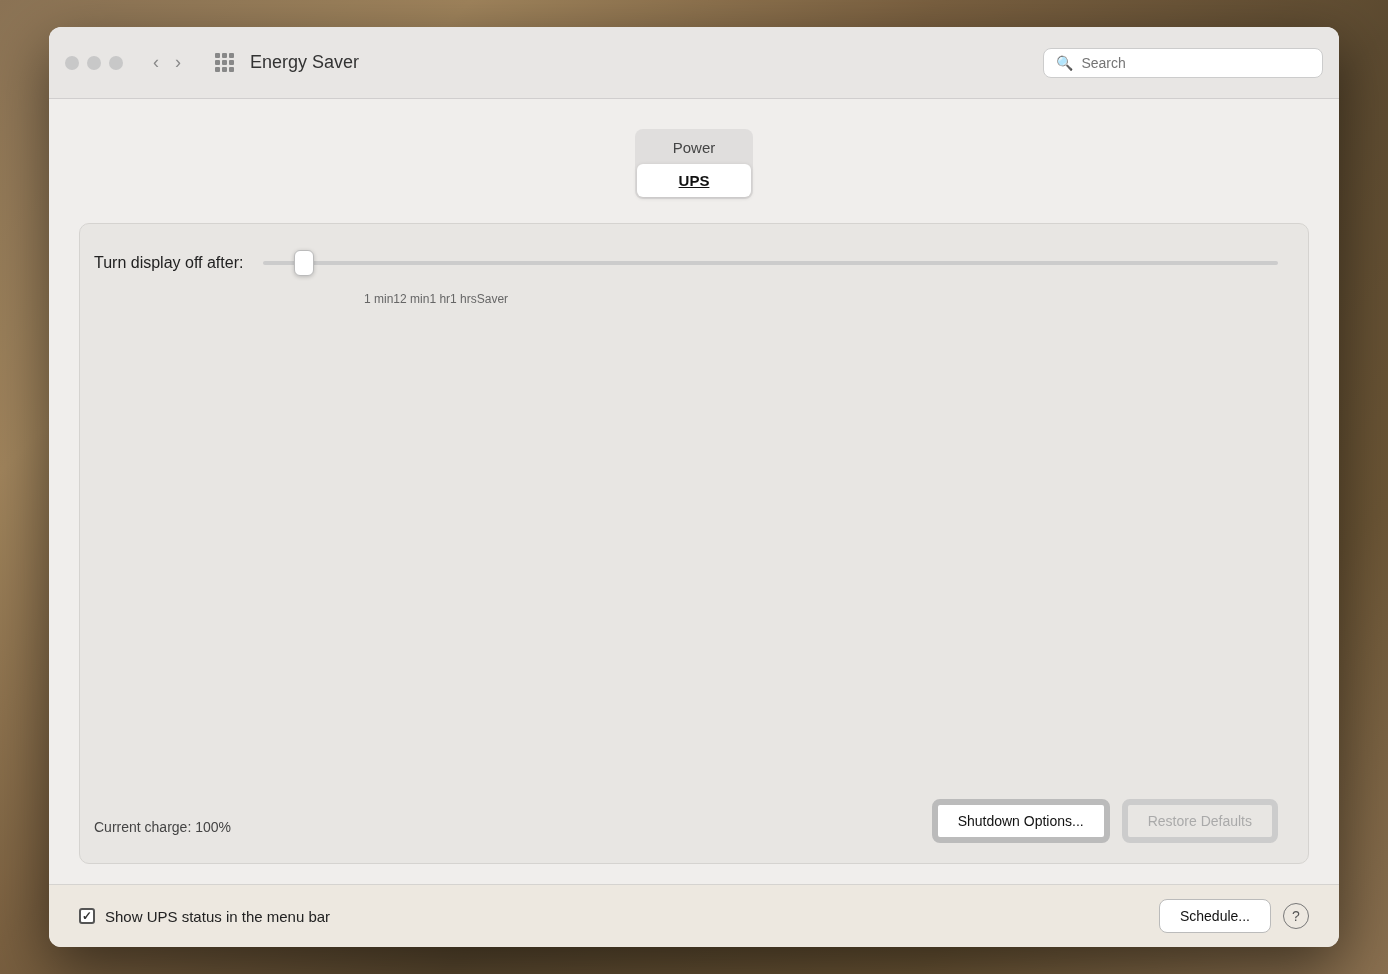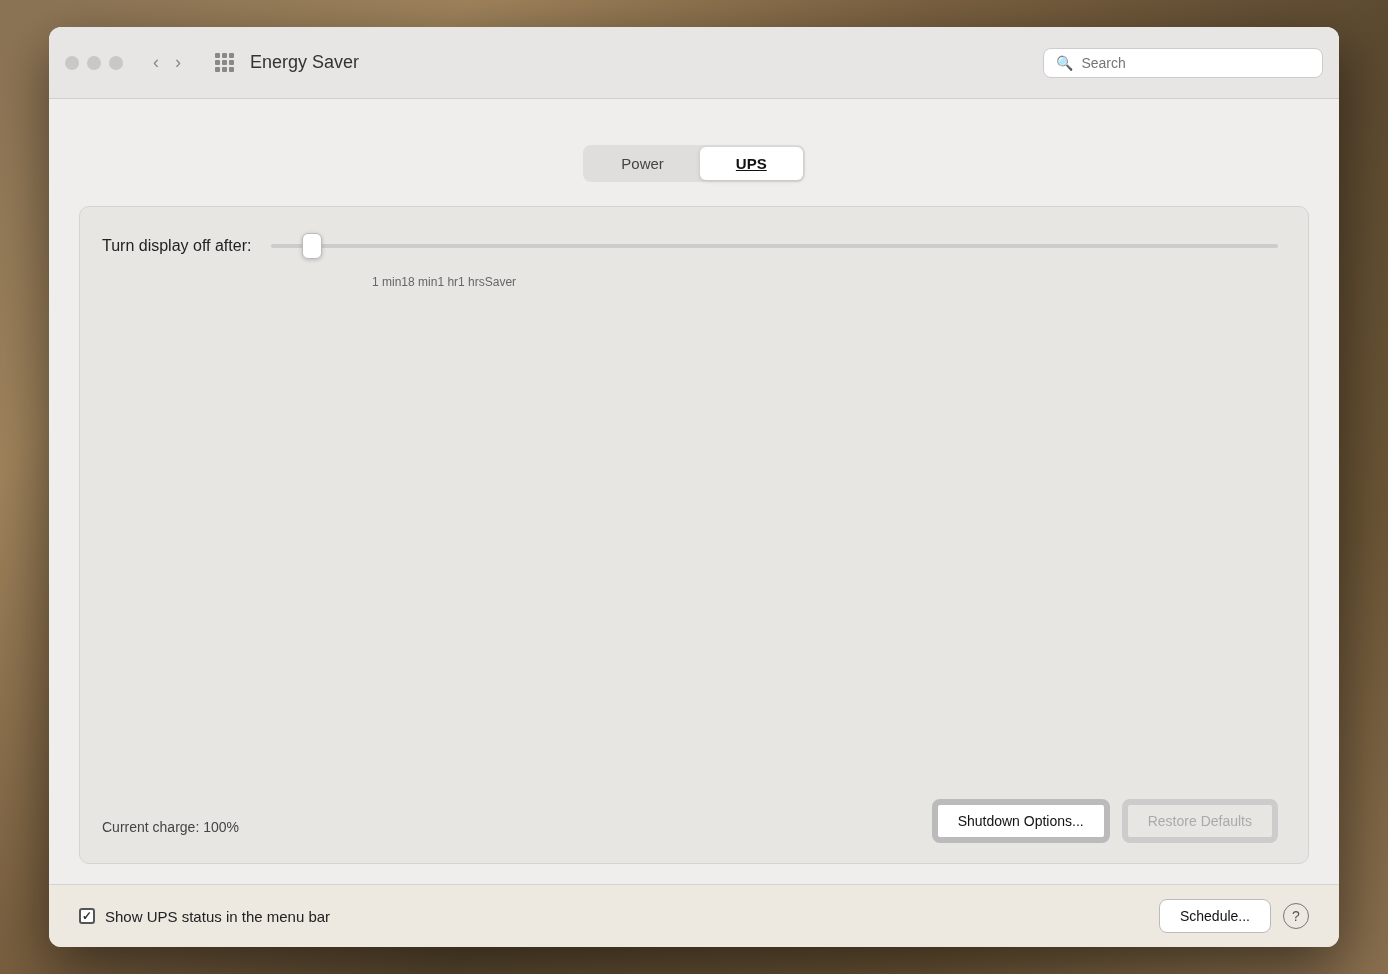--- a/index.html
+++ b/index.html
@@ -119,21 +119,22 @@
       flex-direction: column;
       align-items: center;
     }
 
     .tab-bar {
       display: flex;
       background: #e0dedd;
       border-radius: 8px;
       padding: 2px;
       margin-bottom: 24px;
-      margin-top: 26px;
+      margin-top: 10px;
+      flex-direction: column;
     }
 
     .tab {
       padding: 8px 36px;
       border-radius: 6px;
       font-size: 15px;
       cursor: pointer;
       color: #444;
       user-select: none;
       border: none;
@@ -146,21 +147,21 @@
       color: #111;
       box-shadow: 0 1px 4px rgba(0,0,0,0.15);
       text-decoration: underline;
     }
 
     .panel {
       width: 100%;
       background: #e8e6e3;
       border-radius: 10px;
       border: 1px solid #d5d3d0;
-      padding: 30px 30px 20px 22px;
+      padding: 30px 30px 20px 14px;
       flex: 1;
       display: flex;
       flex-direction: column;
       position: relative;
     }
 
     .slider-row {
       display: flex;
       align-items: center;
       gap: 20px;
@@ -372,21 +373,21 @@
           <div class="slider-wrapper">
             <div class="slider-track">
               <div class="slider-thumb"></div>
             </div>
           </div>
         </div>
       </div>
 
       <div style="display:flex; justify-content:flex-start; margin-left:270px; margin-right:0; margin-top:8px;">
         <span class="slider-tick-label">1 min</span>
-        <span class="slider-tick-label">18 min</span>
+        <span class="slider-tick-label">12 min</span>
         <span class="slider-tick-label">1 hr</span>
         <span class="slider-tick-label">1 hrs</span>
         <span class="slider-tick-label">Saver</span>
       </div>
 
       <div class="bottom-row">
         <span class="current-charge">Current charge: 100%</span>
         <div class="bottom-buttons">
           <button class="btn btn-primary">Shutdown Options...</button>
           <button class="btn btn-disabled">Restore Defaults</button>

